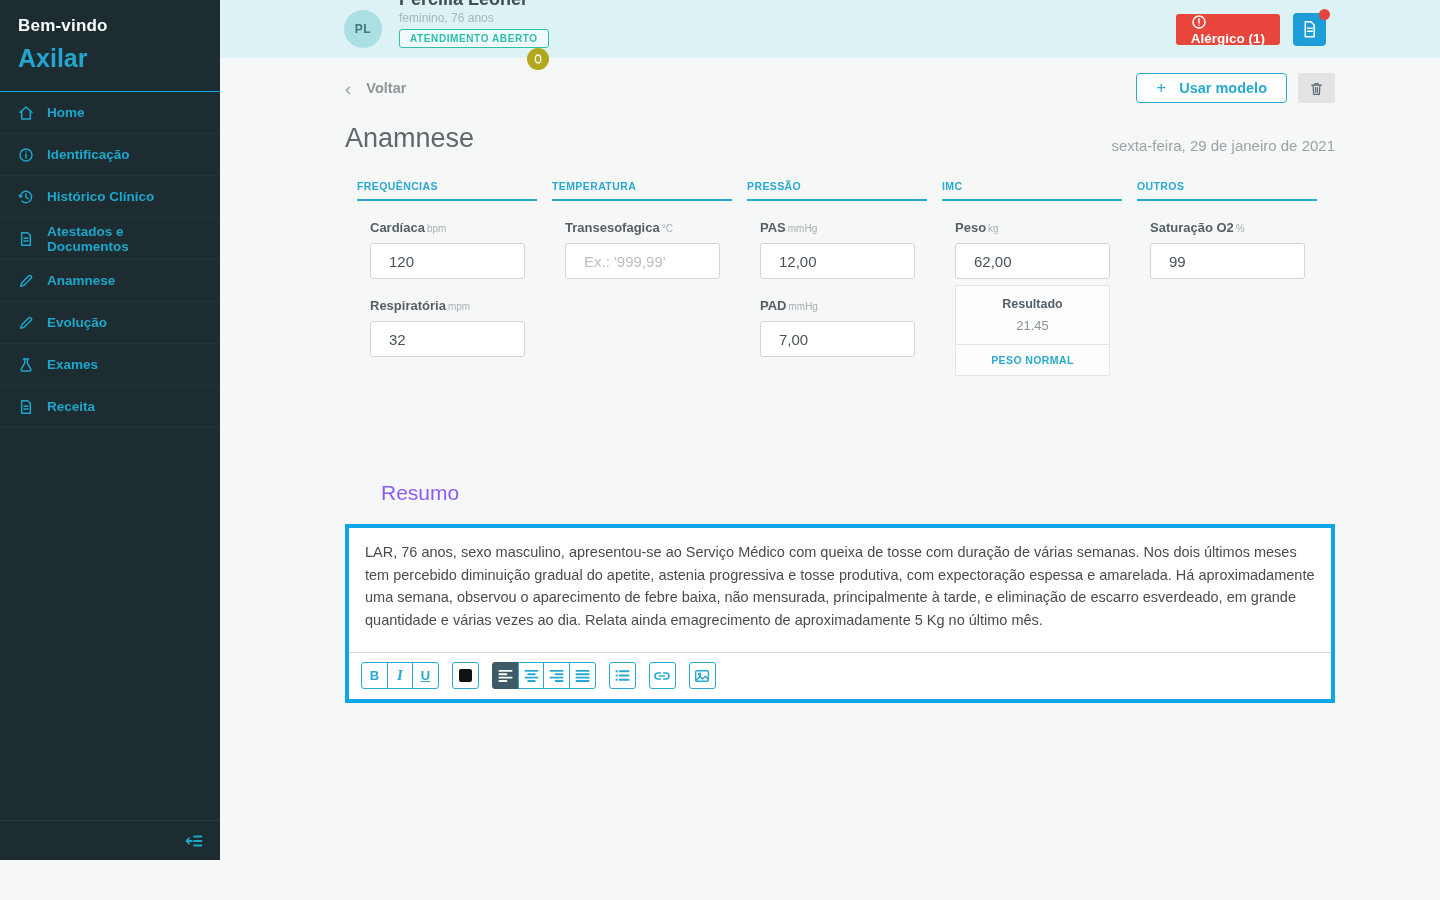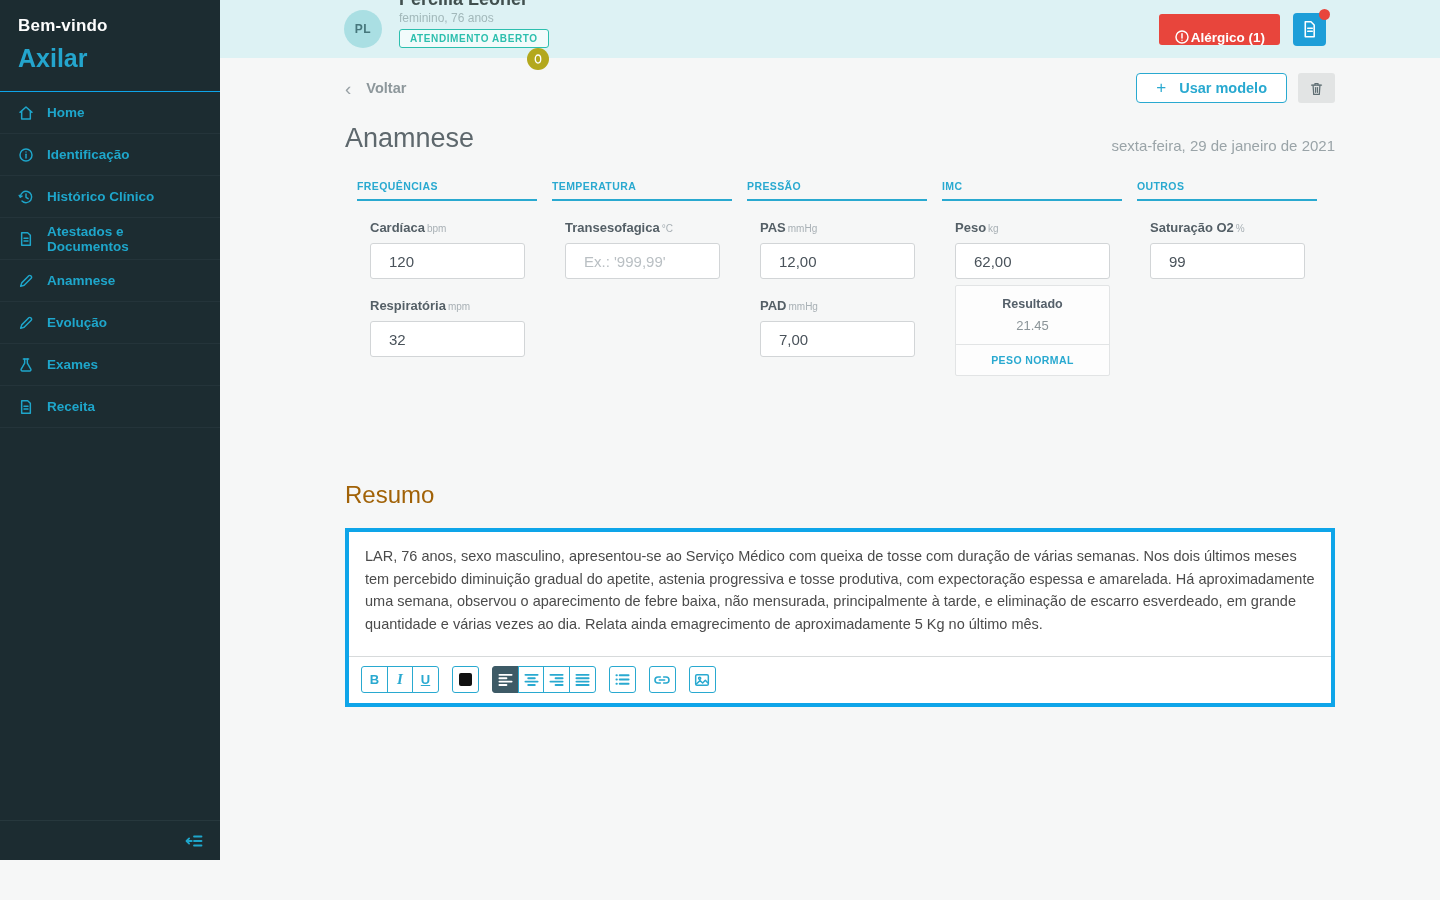--- a/index.html
+++ b/index.html
@@ -59,23 +59,24 @@
     padding:3px 10px; border-radius:3px;
   }
   .coin {
     width:22px; height:22px; border-radius:50%;
     background:#b3a81d; display:flex; align-items:center; justify-content:center;
   }
   .header-right { margin-left:auto; display:flex; align-items:center; }
   .alergico-btn {
     background:#e8453c; color:#fff; border:none; cursor:pointer;
     height:31px; padding:0 15px; border-radius:3px;
-    display:flex; align-items:flex-end; gap:1px;
+    display:flex; align-items:flex-start; gap:1px;
     font-family:inherit; font-size:13.5px; font-weight:700;
     margin-right:13px;
+    flex-direction:column;
   }
   .doc-btn {
     width:33px; height:33px; background:#1d9ed8; border:none; cursor:pointer;
     border-radius:4px; position:relative; margin-right:114px;
     display:flex; align-items:center; justify-content:center;
   }
   .doc-btn .dot {
     position:absolute; top:-4px; right:-4px;
     width:11px; height:11px; border-radius:50%; background:#e8453c;
   }
@@ -129,21 +130,21 @@
   }
   .imc-res-label { font-size:12.5px; font-weight:700; color:#55606a; padding-top:11px; }
   .imc-res-value { font-size:13px; color:#8b9498; padding:7px 0 11px; }
   .imc-class {
     border-top:1px solid #e2e4e5; color:#29a9d0;
     font-size:10.5px; font-weight:700; letter-spacing:.4px; padding:9px 0;
   }
 
   
   .resumo { margin-top:49px; }
-  .resumo-title { font-size:24px; font-weight:500; color:#a16207; }
+  .resumo-title { font-size:21px; font-weight:500; color:#8b5cf6;margin-left:36px; }
   .resumo-box { margin-top:19px; background:#fff; border:4px solid #0ea5e9; }
   .resumo-text {
     padding:13px 16px 21px; font-size:14.5px; line-height:1.56; color:#4b4b4b;
     border-bottom:1px solid #d7dadb; min-height:95px; outline:none;
   }
   .resumo-toolbar { display:flex; align-items:center; gap:13px; padding:9px 12px 10px; }
   .tb-group { display:flex; }
   .tb-btn {
     width:27px; height:27px; background:#fff; cursor:pointer;
     border:1.5px solid #29a9d0; color:#29a9d0; border-radius:3px;

